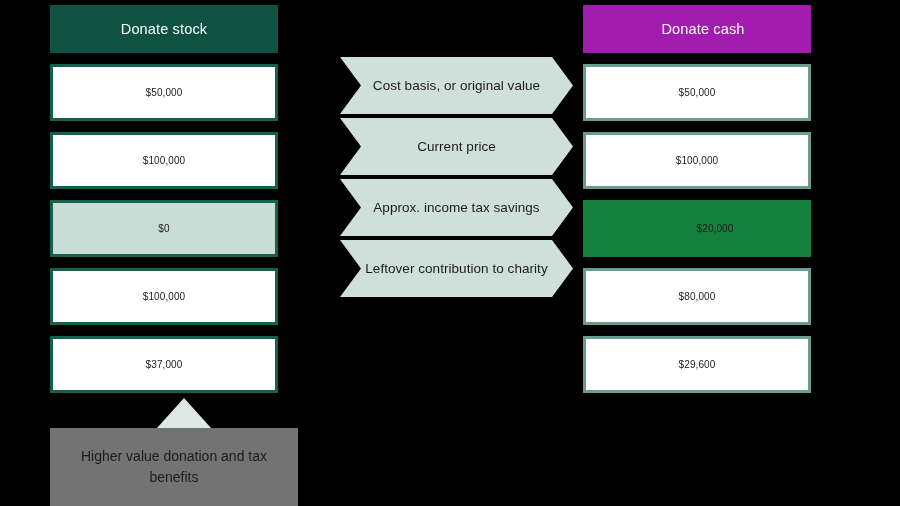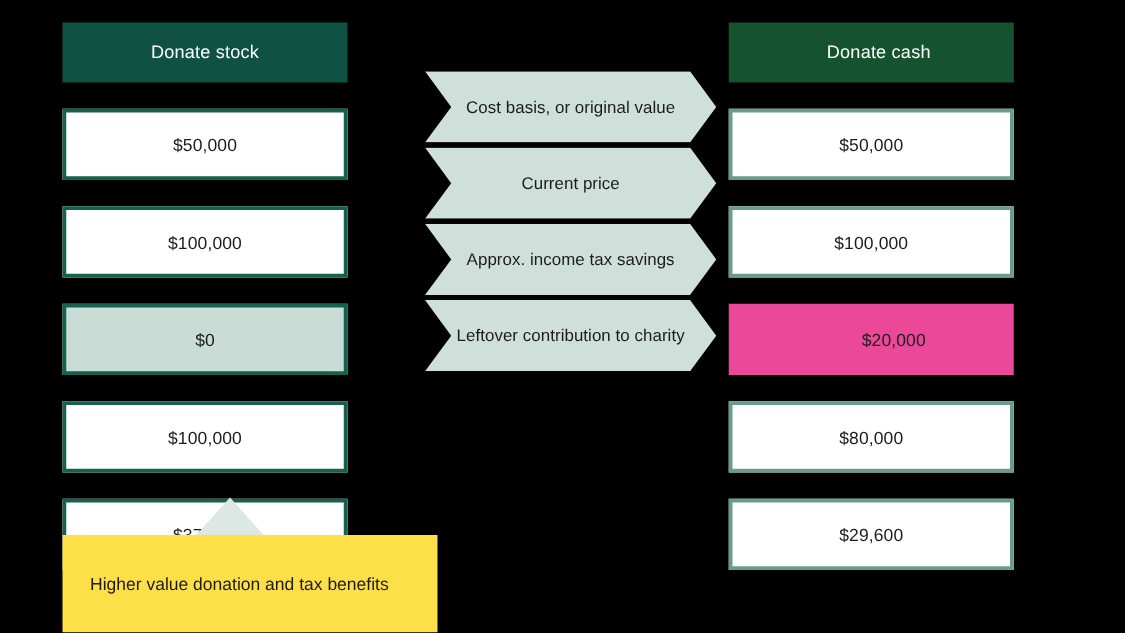--- a/index.html
+++ b/index.html
@@ -17,66 +17,66 @@
   #stage {
     position: relative;
     width: 900px;
     height: 506px;
     background: #000000;
   }
 
   
   .column {
     position: absolute;
-    top: 18px;
+    top: 5px;
     width: 228px;
   }
   #col-stock  { left: 50px; }
   #col-cash   { left: 583px; }
 
   .col-header {
     height: 48px;
     display: flex;
     align-items: center;
     justify-content: center;
     color: #ffffff;
     font-size: 14.5px;
     letter-spacing: 0.15px;
     box-sizing: border-box;
   }
   #col-stock .col-header { background: #0f5243; }
-  #col-cash  .col-header { background: #14532d; padding-left: 12px; }
+  #col-cash  .col-header { background: #a21caf; padding-left: 12px; }
 
   .cell {
     height: 57px;
-    margin-top: 21px;
+    margin-top: 11px;
     box-sizing: border-box;
     display: flex;
     align-items: center;
     justify-content: center;
-    font-size: 14px;
+    font-size: 10px;
     color: #1c1c1c;
     letter-spacing: 0.1px;
   }
   
   #col-stock .cell {
     background: #ffffff;
     border: 3px solid #14614f;
   }
   #col-stock .cell.filled {
     background: #c9dcd6;
     border: 3px solid #14614f;
   }
   
   #col-cash .cell {
     background: #ffffff;
     border: 3px solid #6a9b91;
   }
   #col-cash .cell.filled {
-    background: #ec4899;
+    background: #15803d;
     border: none;
     padding-left: 36px;
   }
 
   
   .column .cell:first-of-type { margin-top: 0; }
 
   
   #middle {
     position: absolute;
@@ -117,23 +117,23 @@
     width: 0;
     height: 0;
     border-left: 27px solid transparent;
     border-right: 27px solid transparent;
     border-bottom: 30px solid #dde8e4;
   }
   #callout-box {
     position: absolute;
     left: 0;
     top: 30px;
-    width: 300px;
+    width: 248px;
     height: 78px;
-    background: #fde047;
+    background: #737373;
     display: flex;
     align-items: center;
     justify-content: flex-start;
     box-sizing: border-box;
     padding: 0 22px;
   }
   #callout-text {
     font-size: 14px;
     color: #1c1c1c;
     text-align: center;

